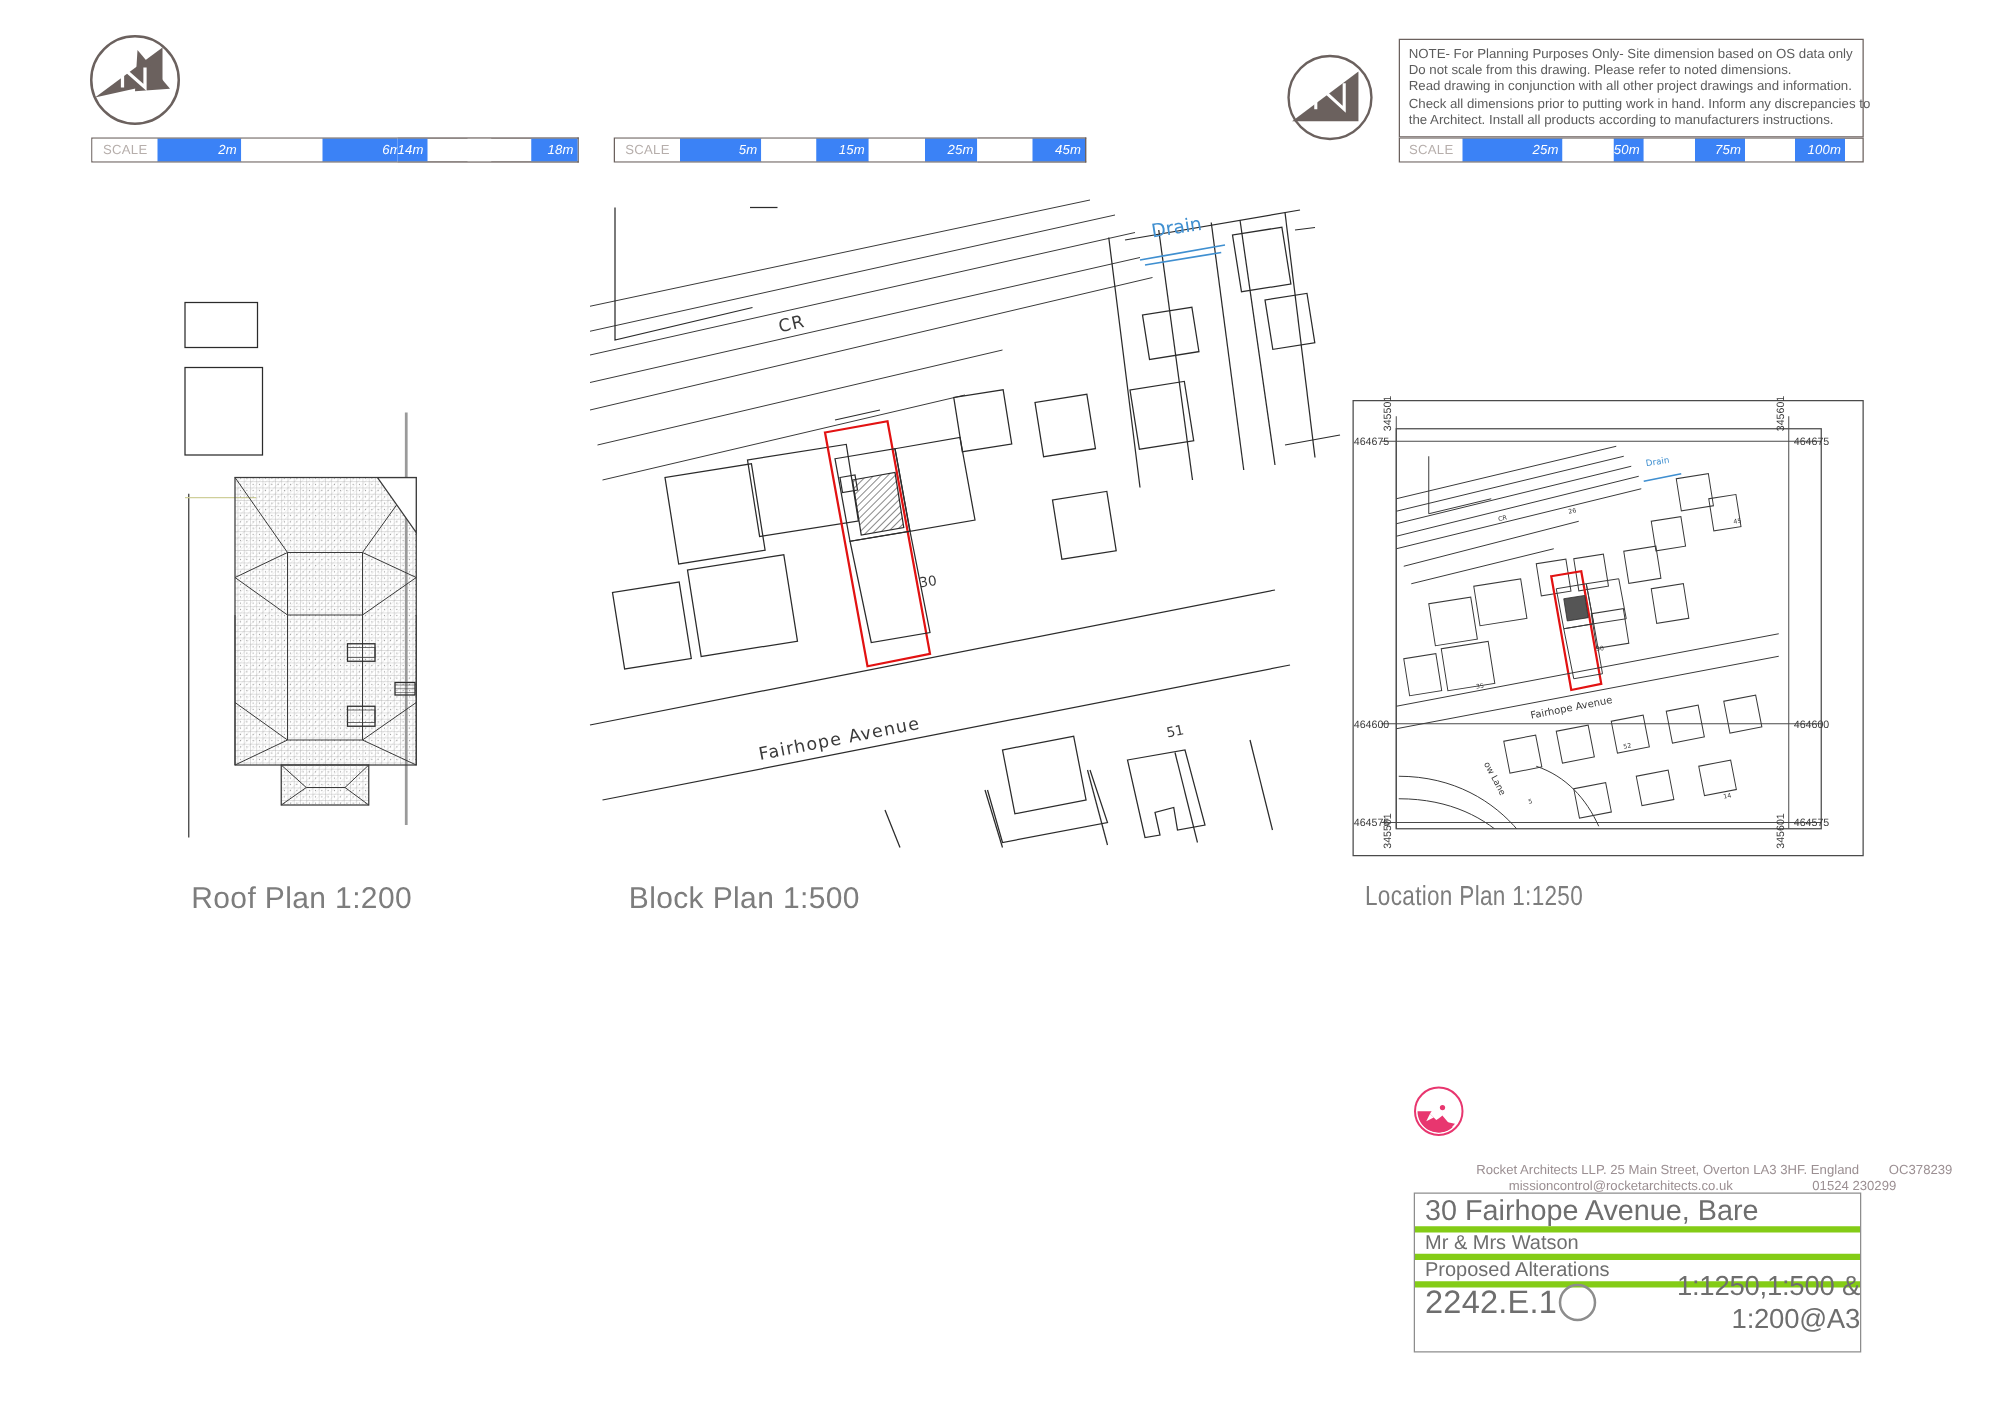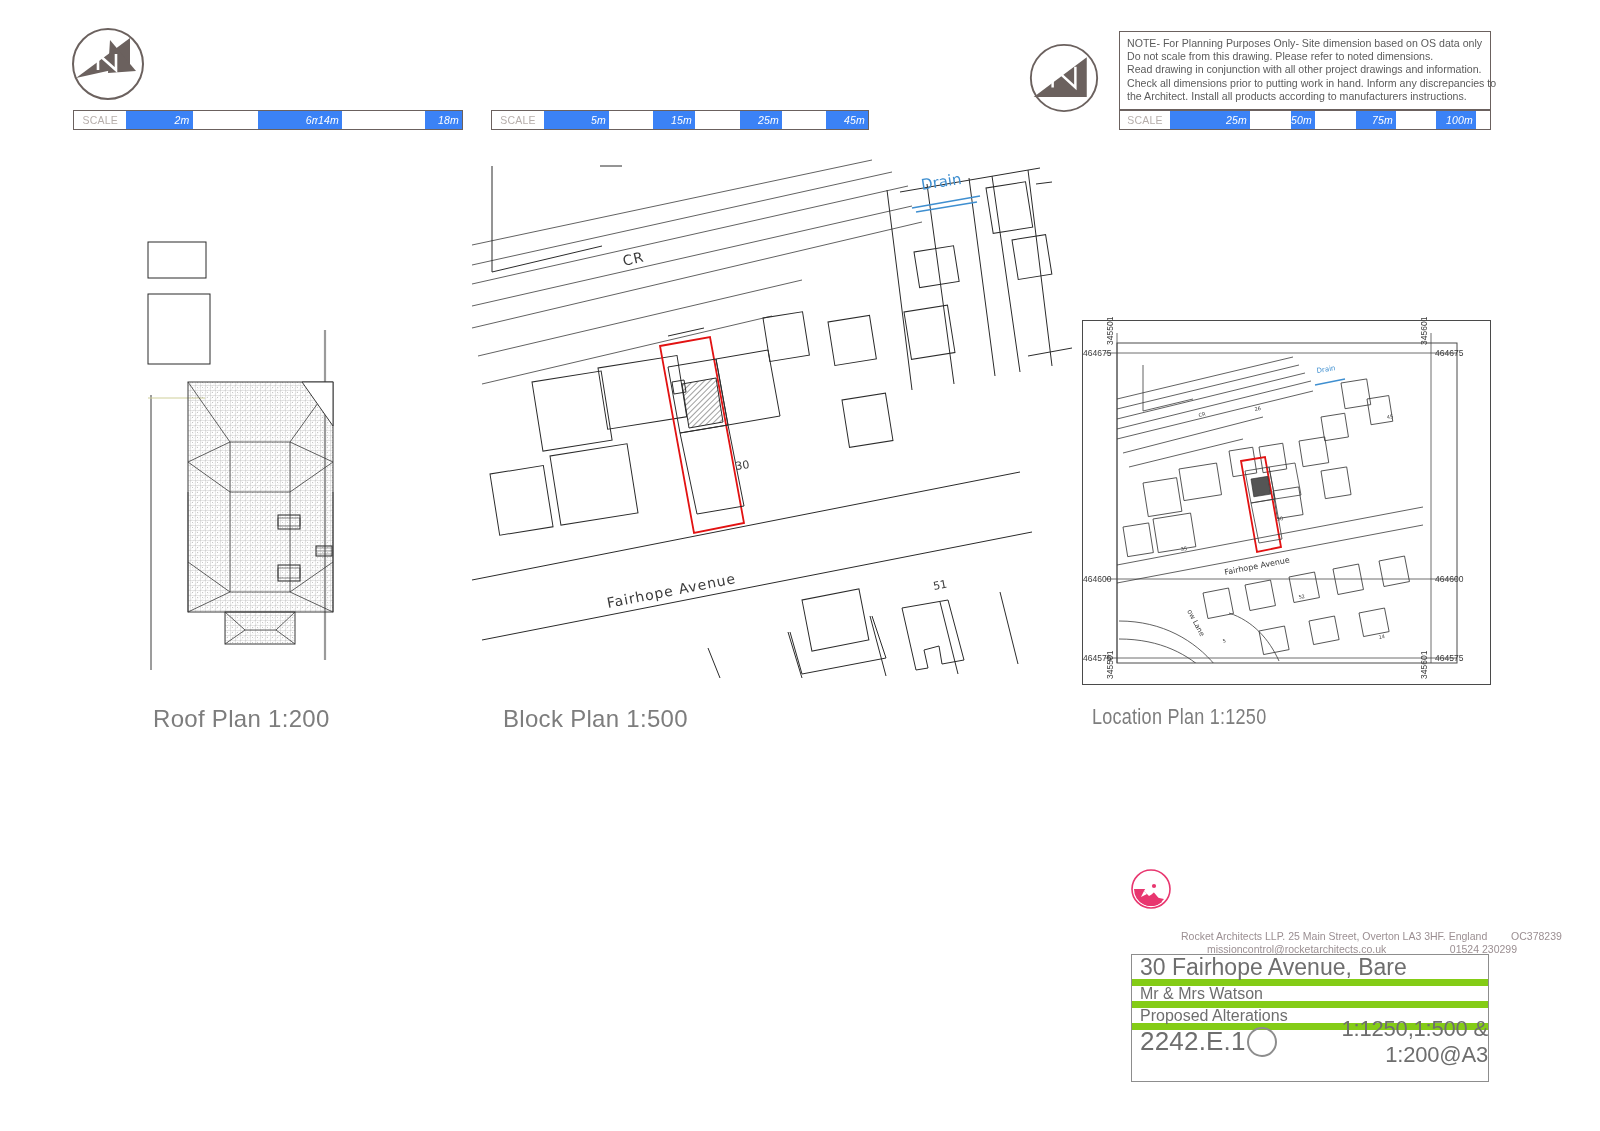--- a/index.html
+++ b/index.html
@@ -44,21 +44,21 @@
   
   .logo{position:absolute;display:flex;align-items:center;}
   .logo .mark{width:40px;height:40px;border-radius:50%;position:relative;flex:0 0 auto;}
   .logo .name{font-size:44px;color:#e8366f;font-weight:300;letter-spacing:.5px;
               margin-left:8px;line-height:1;}
   .logo-sub{position:absolute;font-size:10.5px;color:#9b8f92;white-space:nowrap;}
   .logo-sub2{position:absolute;font-size:10.5px;color:#9b8f92;white-space:nowrap;}
 
   
   .titleblock{position:absolute;border:1px solid #8d8d8d;box-sizing:border-box;background:#fff;}
-  .tb-row{border-bottom:7px solid #84cc16;box-sizing:border-box;display:flex;
+  .tb-row{border-bottom:5px solid #84cc16;box-sizing:border-box;display:flex;
           align-items:center;padding-left:8px;color:#6e6e6e;}
   .tb-row:last-child{border-bottom:none;}
   .tb-big{font-size:23px;font-weight:300;}
   .tb-small{font-size:16px;font-weight:300;}
   .tb-final{display:flex;align-items:center;padding-left:8px;}
   .tb-final .num{font-size:26px;font-weight:300;color:#6e6e6e;letter-spacing:.2px;}
   .tb-final .circ{width:26px;height:26px;border:2px solid #8d8d8d;border-radius:50%;
           margin:0 1px 0 1px;flex:0 0 auto;}
   .tb-final .scl{font-size:22px;font-weight:300;color:#6e6e6e;letter-spacing:-.2px;text-align:right;}
 

